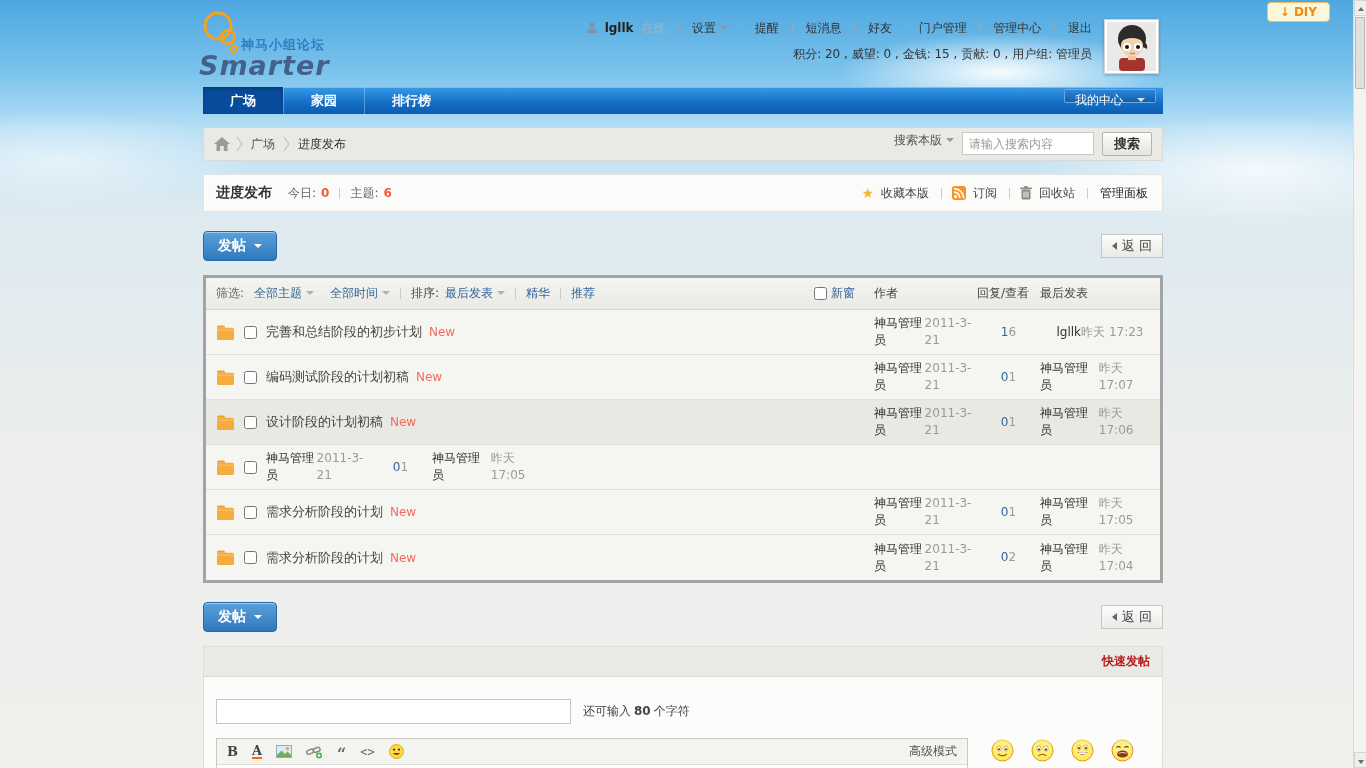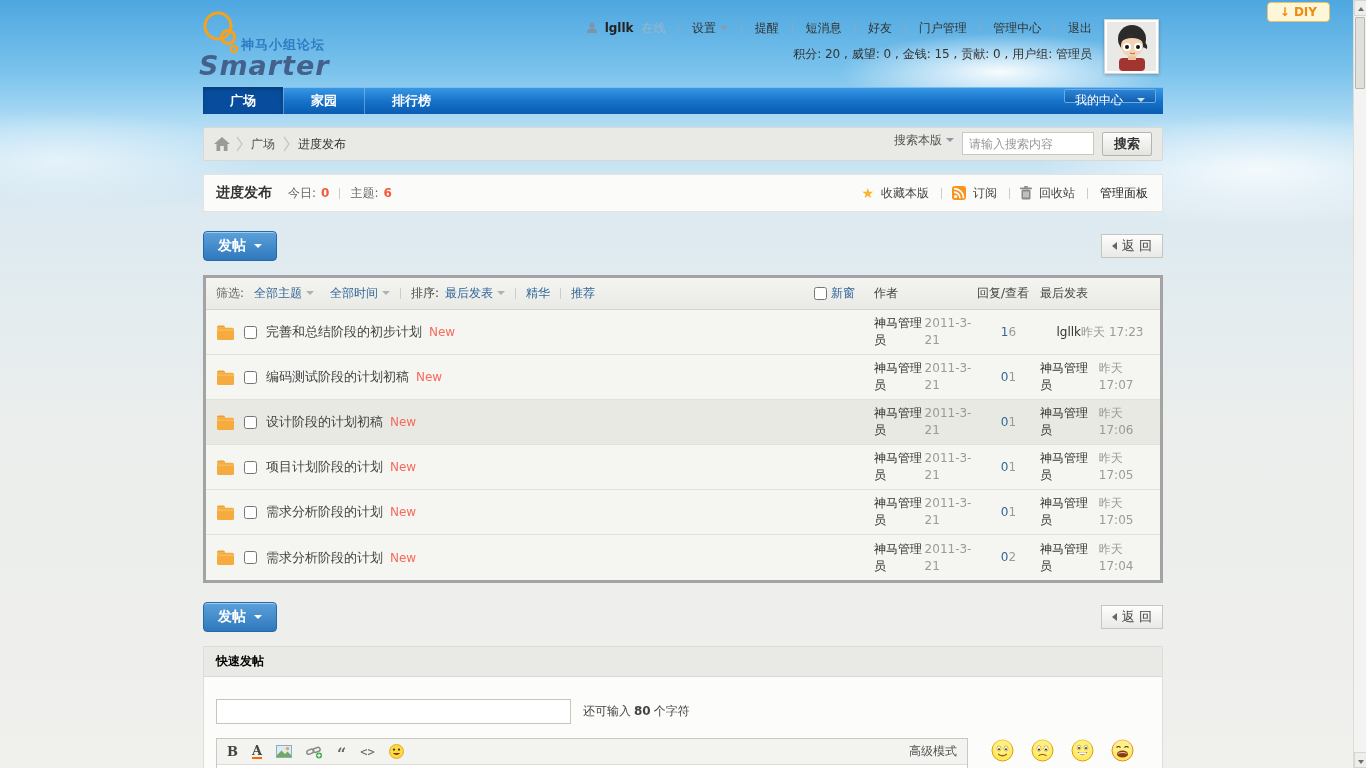--- a/index.html
+++ b/index.html
@@ -103,21 +103,21 @@
   .t-check { margin-right:9px; }
   .t-title { flex:1; min-width:0; font-size:13px; line-height:45px; white-space:nowrap; overflow:hidden; }
   .t-title a { color:#444; }
   .new-badge { color:#f66a5c; font-style:normal; margin-left:7px; font-size:12px; }
   .cell2 { display:flex; flex-direction:row; justify-content:center; line-height:17px; }
   .byname { color:#333; } .bydate { color:#9a9a96; }
   .repnum { color:#369; } .viewnum { color:#9a9a96; }
 
   
   .quickpost { margin-top:14px; border:1px solid #ddddd9; background:#fcfcfa; }
-  .qp-header { height:30px; line-height:29px; background:#e9e9e5; border-bottom:1px solid #d9d9d5; padding:0 12px; font-weight:bold; color:#000000; }
+  .qp-header { height:30px; line-height:29px; background:#e9e9e5; border-bottom:1px solid #d9d9d5; padding:0 12px; font-weight:bold; color:#b91c1c;text-align:right; }
   .qp-body { position:relative; padding:22px 0 0 12px; height:130px; }
   .subject-row { display:flex; align-items:center; }
   .subject-input { width:355px; height:25px; border:1px solid #c6c6c1; background:#fff; padding:0 6px; font-size:12px; font-family:inherit; }
   .remain { margin-left:12px; color:#444; }
   .remain b { margin:0 3px; }
   .editor { margin-top:14px; width:752px; border:1px solid #c9c9c4; background:#fff; }
   .ed-toolbar { height:26px; background:#f3f3f0; border-bottom:1px solid #dddddа; border-bottom:1px solid #ddddd8; display:flex; align-items:center; padding:0 10px; }
   .ed-btn { margin-right:14px; cursor:pointer; display:inline-flex; align-items:center; color:#555; }
   .ed-bold { font-family:"DejaVu Serif","Liberation Serif",serif; font-weight:bold; color:#444; font-size:13px; }
   .ed-color { font-family:"DejaVu Serif","Liberation Serif",serif; font-weight:bold; color:#444; font-size:13px; border-bottom:2px solid #f60; line-height:12px; }
@@ -378,21 +378,20 @@
 
     <div class="t-row">
       <span class="folder-icon">
           <svg width="19" height="17" viewBox="0 0 19 17">
             <path d="M1 3 Q1 1.4 2.6 1.4 L7.2 1.4 Q8.4 1.4 8.8 2.6 L9.2 3.8 L1 3.8 Z" fill="#eda12c"></path>
             <rect x="1" y="3.8" width="17" height="12.2" rx="1.6" fill="#f5ab3d"></rect>
             <path d="M1 5.4 L18 5.4 L18 7 L1 7 Z" fill="#f9c267" opacity=".7"></path>
           </svg>
         </span>
       <input class="t-check" type="checkbox" style="">
-      <div class="t-title"><a>项目计划阶段的计划</a><em class="new-badge">New</em></div>
       <div class="col-author cell2">
           <a class="byname">神马管理员</a>
           <span class="bydate">2011-3-21</span>
         </div>
       <div class="col-replies cell2">
           <a class="repnum">0</a>
           <span class="viewnum">1</span>
         </div>
       <div class="col-last cell2">
           <a class="byname">神马管理员</a>

